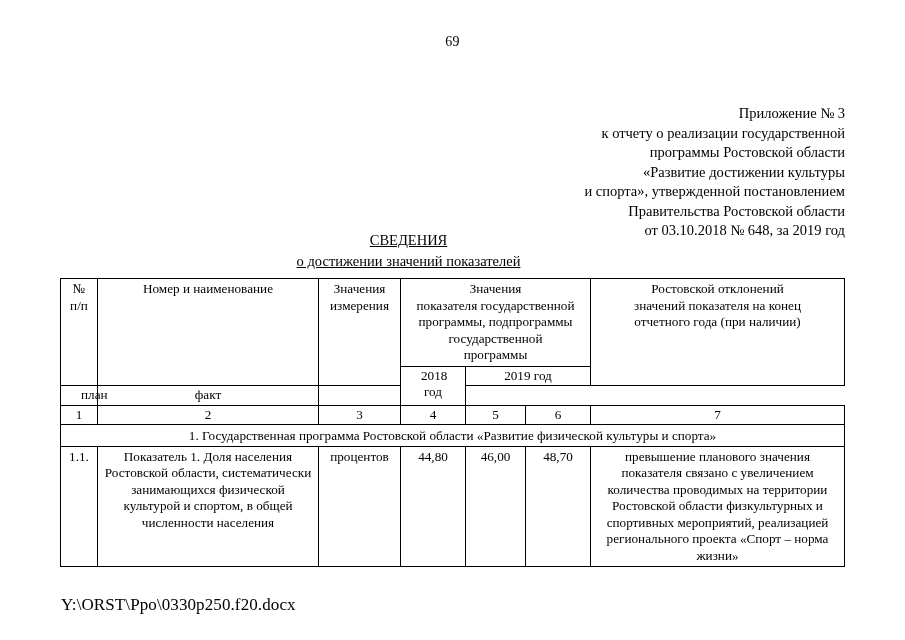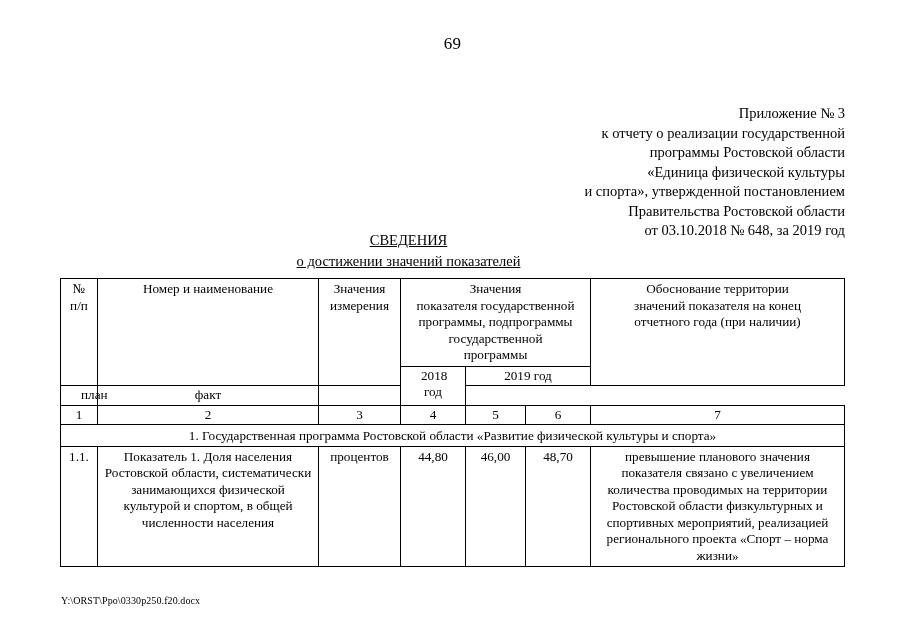--- a/index.html
+++ b/index.html
@@ -20,21 +20,21 @@
     inset: 0;
   }
 
   
   .page-number {
     position: absolute;
     top: 34px;
     left: 0;
     width: 905px;
     text-align: center;
-    font-size: 17px;
+    font-size: 14px;
     letter-spacing: 0.2px;
   }
 
   
   .appendix-block {
     position: absolute;
     top: 104px;
     left: 505px;
     width: 340px;
     text-align: right;
@@ -106,36 +106,36 @@
     text-align: left;
     padding-left: 6px;
     margin-left: 8px;
   }
 
   
   .footer-path {
     position: absolute;
     top: 595px;
     left: 61px;
-    font-size: 10px;
+    font-size: 17px;
     letter-spacing: 0.1px;
   }
 </style>
 </head>
 <body>
 
 <div class="page">
 
   <div class="page-number">69</div>
 
   <div class="appendix-block">
     <div>Приложение № 3</div>
     <div>к отчету о реализации государственной</div>
     <div>программы Ростовской области</div>
-    <div>«Единица физической культуры</div>
+    <div>«Развитие достижении культуры</div>
     <div>и спорта», утвержденной постановлением</div>
     <div>Правительства Ростовской области</div>
     <div>от 03.10.2018 № 648, за 2019 год</div>
   </div>
 
   <div class="doc-title">
     <div>СВЕДЕНИЯ</div>
     <div>о достижении значений показателей</div>
   </div>
 
@@ -161,21 +161,21 @@
           <div>измерения</div>
         </td>
         <td class="hdr" colspan="3">
           <div>Значения</div>
           <div>показателя государственной</div>
           <div>программы, подпрограммы</div>
           <div>государственной</div>
           <div>программы</div>
         </td>
         <td class="hdr" rowspan="2">
-          <div>Обоснование территории</div>
+          <div>Ростовской отклонений</div>
           <div>значений показателя на конец</div>
           <div>отчетного года (при наличии)</div>
         </td>
       </tr>
       <tr>
         <td class="hdr tight" rowspan="2">
           <div>2018</div>
           <div>год</div>
         </td>
         <td class="hdr tight" colspan="2">2019 год</td>

